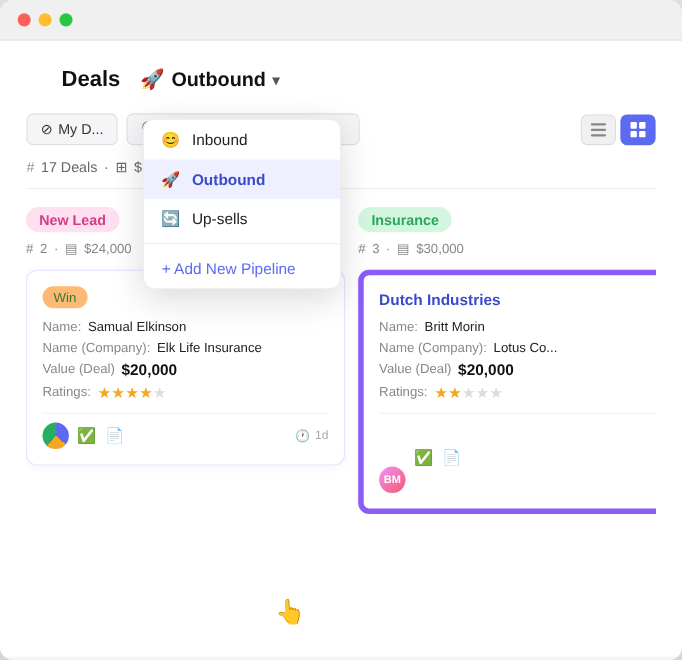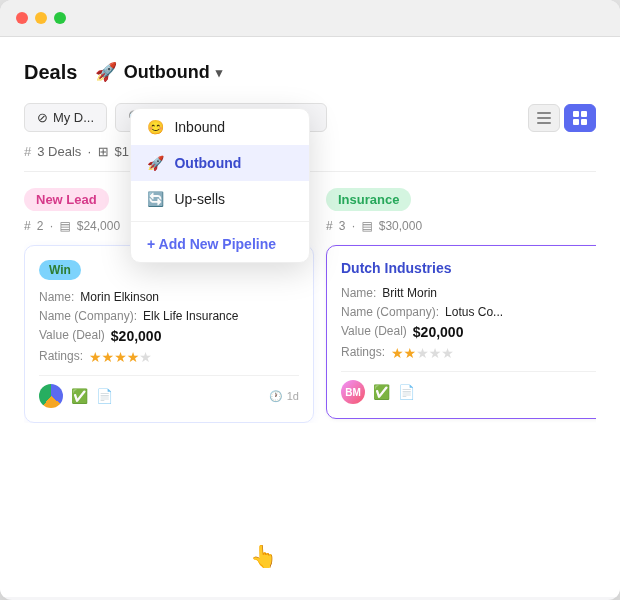--- a/index.html
+++ b/index.html
@@ -44,20 +44,21 @@
     .header-row {
       display: flex;
       align-items: center;
       gap: 10px;
       margin-bottom: 16px;
     }
     .deals-title {
       font-size: 20px;
       font-weight: 700;
       color: #111;
+      margin-left: 32px;
     }
     .pipeline-btn {
       display: flex;
       align-items: center;
       gap: 6px;
       background: none;
       border: none;
       font-size: 18px;
       font-weight: 600;
       color: #111;
@@ -184,24 +185,24 @@
       align-items: center;
       justify-content: space-between;
       margin-bottom: 10px;
     }
     .card-company {
       font-size: 14px;
       font-weight: 700;
       color: #3a4acc;
     }
     .win-badge {
-      background: #7dd3fc;
+      background: #fdba74;
       color: #2e7d32;
       font-size: 12px;
-      font-weight: 700;
+      font-weight: 400;
       padding: 3px 10px;
       border-radius: 12px;
     }
     .card-row {
       font-size: 12px;
       color: #444;
       margin-bottom: 5px;
       display: flex;
       gap: 6px;
     }
@@ -224,30 +225,30 @@
       color: #aaa;
       display: flex;
       align-items: center;
       gap: 4px;
     }
     .avatar-circle {
       width: 24px; height: 24px;
       border-radius: 50%;
       background: linear-gradient(135deg, #f093fb, #f5576c);
       display: flex; align-items: center; justify-content: center;
-      font-size: 10px; color: white; font-weight: 700;
+      font-size: 10px; color: white; font-weight: 700; margin-top: 40px;
     }
     .icon-btn {
       color: #aaa;
       font-size: 14px;
       cursor: pointer;
     }
     .card2 {
       background: #fff;
-      border: 1px solid #8b5cf6;
+      border: 5px solid #8b5cf6;
       border-radius: 10px;
       padding: 14px;
       box-shadow: 0 1px 4px rgba(0,0,0,0.05);
     }
     .pie-icon {
       width: 24px; height: 24px;
       border-radius: 50%;
       background: conic-gradient(#5b6af0 0deg 130deg, #f5a623 130deg 220deg, #27ae60 220deg 360deg);
       display: inline-block;
     }
@@ -270,21 +271,21 @@
       padding: 10px 16px;
       font-size: 14px;
       color: #222;
       cursor: pointer;
     }
     .dropdown-item.active {
       background: #eef0ff;
       color: #3a4acc;
       font-weight: 600;
     }
-    .dropdown-item.add { color: #5b6af0; font-weight: 700; }
+    .dropdown-item.add { color: #5b6af0; font-weight: 400; }
     .divider { height: 1px; background: #f0f0f0; margin: 4px 0; }
     .cursor-hand {
       position: absolute;
       bottom: 30px;
       left: 250px;
       font-size: 22px;
       z-index: 200;
     }
   </style>
 </head>
@@ -331,21 +332,21 @@
             <rect x="8" y="0" width="6" height="6" rx="1" fill="white"></rect>
             <rect x="0" y="8" width="6" height="6" rx="1" fill="white"></rect>
             <rect x="8" y="8" width="6" height="6" rx="1" fill="white"></rect>
           </svg>
         </button>
       </div>
     </div>
 
     <div class="stats-row">
       <span class="hash">#</span>
-      <span>3 Deals</span>
+      <span>17 Deals</span>
       <span>·</span>
       <span>⊞</span>
       <span>$1,12,000</span>
     </div>
 
     <div class="kanban-area">
 
       <div class="kanban-col">
         <div class="col-header">
           <span class="col-badge badge-pink">New Lead</span>
@@ -361,21 +362,21 @@
           <span>▤</span>
           <span>$24,000</span>
         </div>
 
         <div class="card">
           <div class="card-header">
             <span class="win-badge">Win</span>
           </div>
           <div class="card-row">
             <span class="label">Name:</span>
-            <span class="value">Morin Elkinson</span>
+            <span class="value">Samual Elkinson</span>
           </div>
           <div class="card-row">
             <span class="label">Name (Company):</span>
             <span class="value">Elk Life Insurance</span>
           </div>
           <div class="card-row">
             <span class="label">Value (Deal)</span>
             <span class="value-money">$20,000</span>
           </div>
           <div class="card-row">

